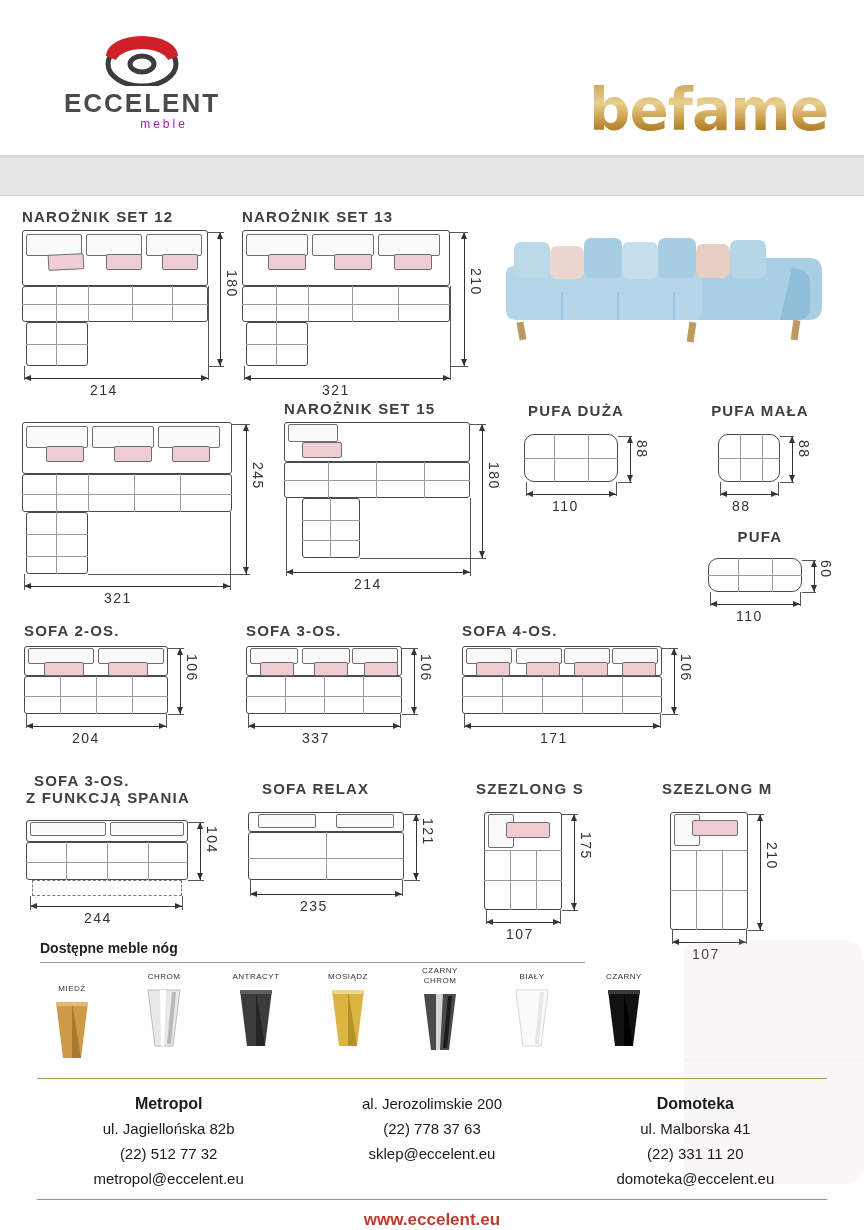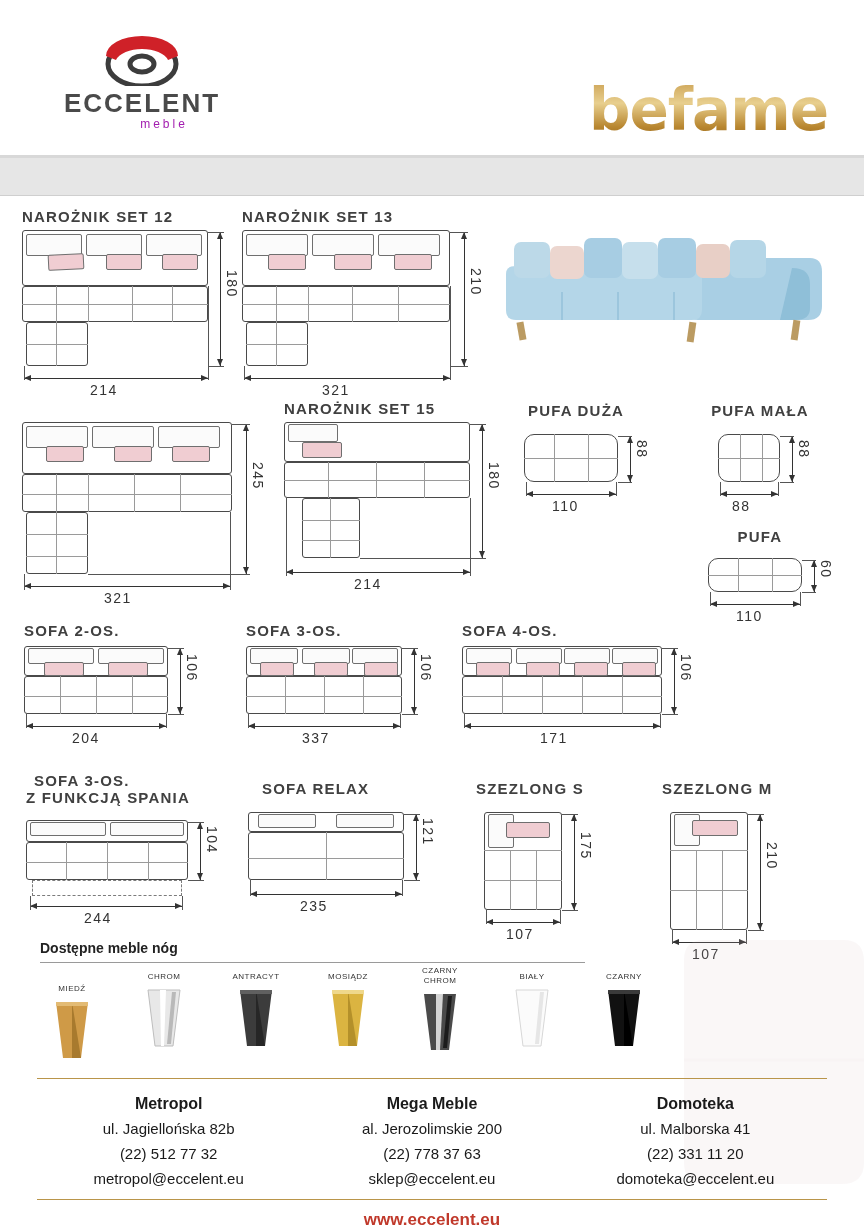--- a/index.html
+++ b/index.html
@@ -546,21 +546,20 @@
   <div class="footer">
     <div class="footer-rule"></div>
     <div class="stores">
       <div class="store">
         <div class="name">Metropol</div>
         <div>ul. Jagiellońska 82b</div>
         <div>(22) 512 77 32</div>
         <div>metropol@eccelent.eu</div>
       </div>
       <div class="store">
-        <div class="name">Mega Meble</div>
         <div>al. Jerozolimskie 200</div>
         <div>(22) 778 37 63</div>
         <div>sklep@eccelent.eu</div>
       </div>
       <div class="store">
         <div class="name">Domoteka</div>
         <div>ul. Malborska 41</div>
         <div>(22) 331 11 20</div>
         <div>domoteka@eccelent.eu</div>
       </div>

